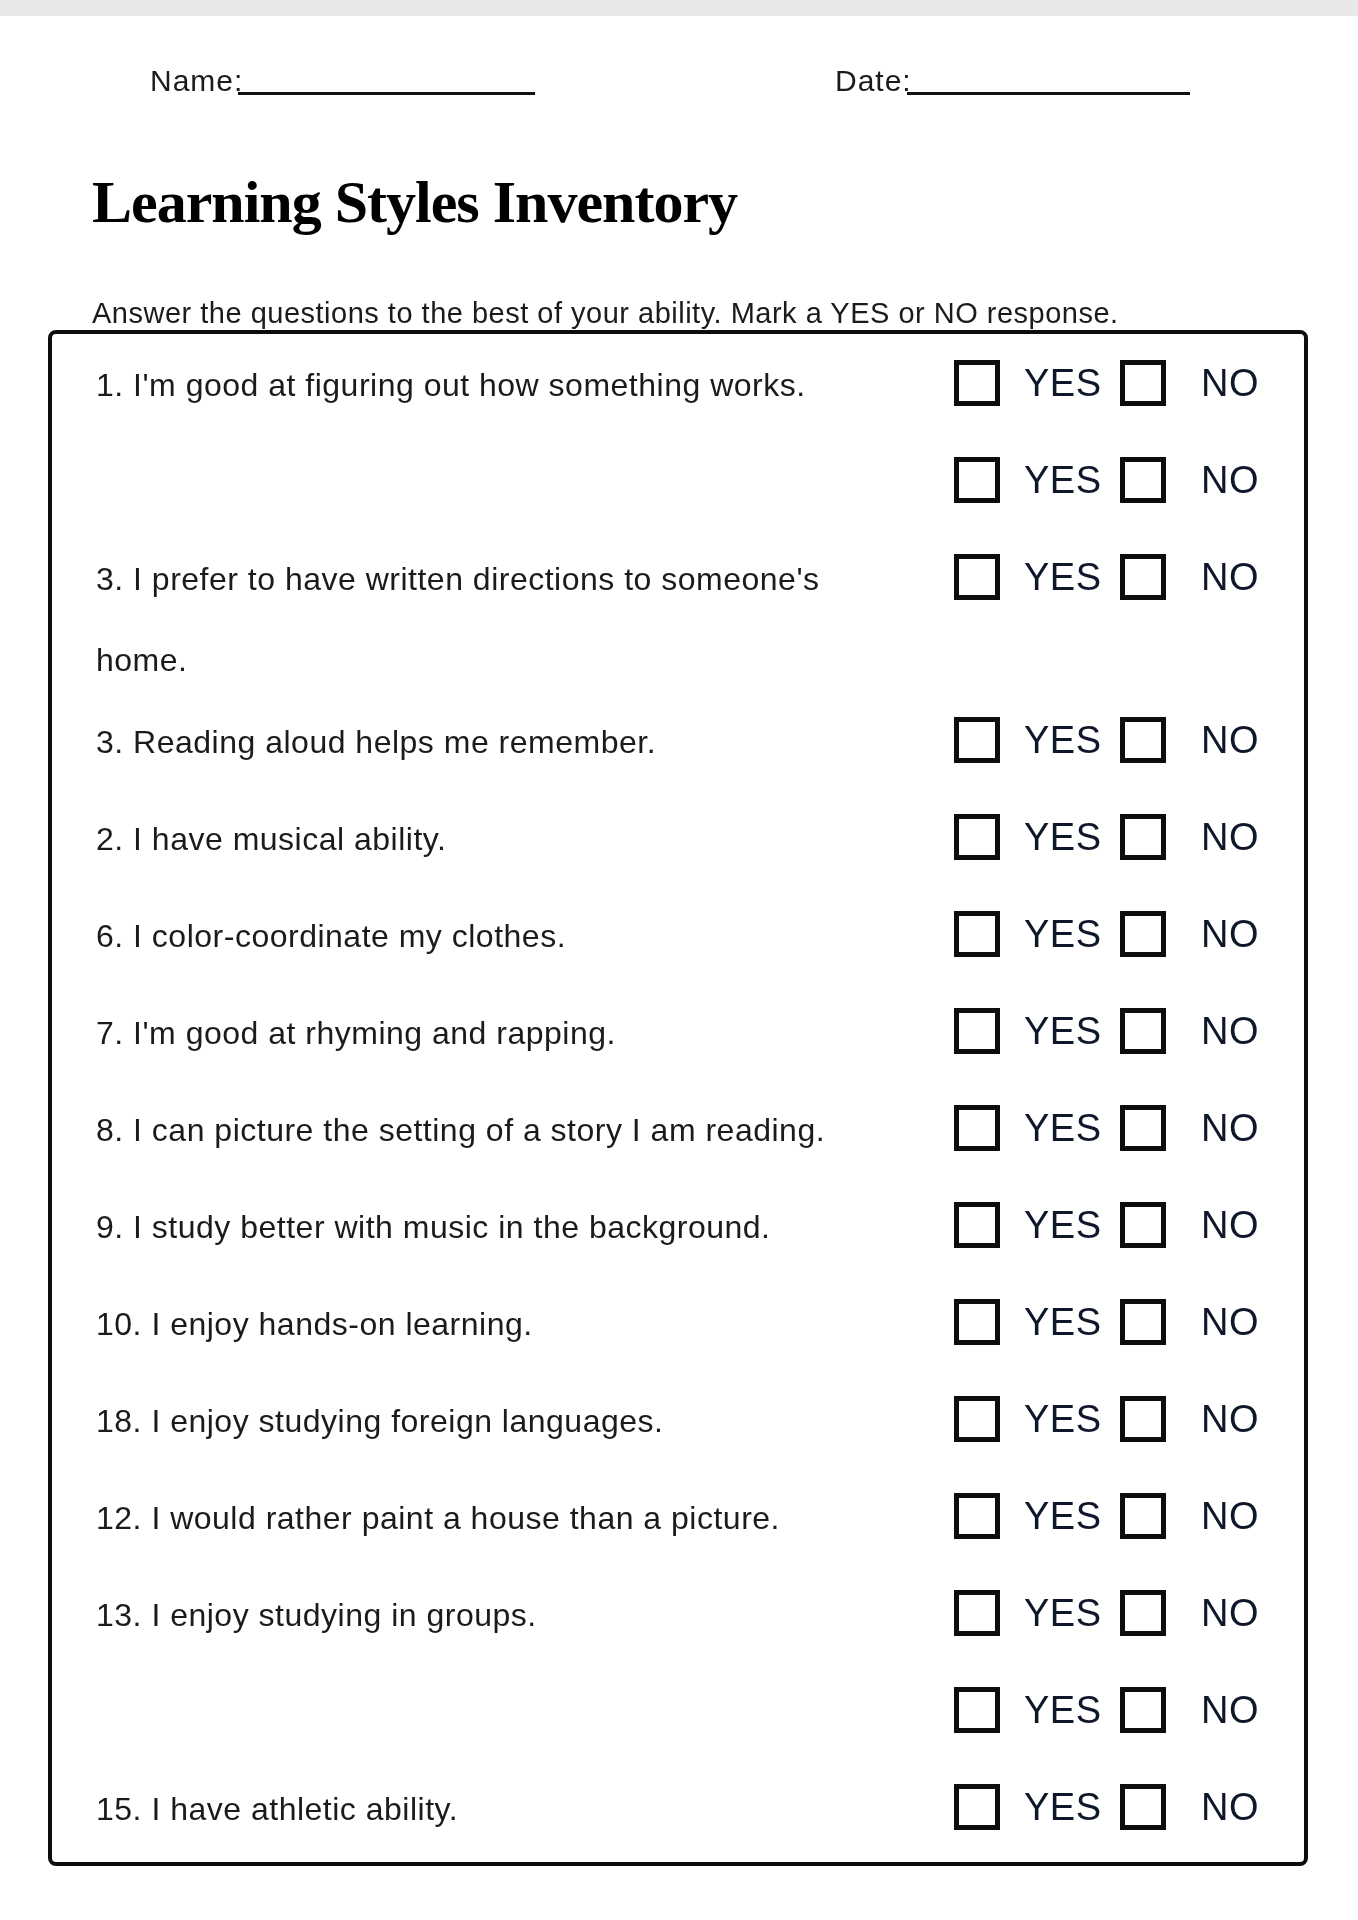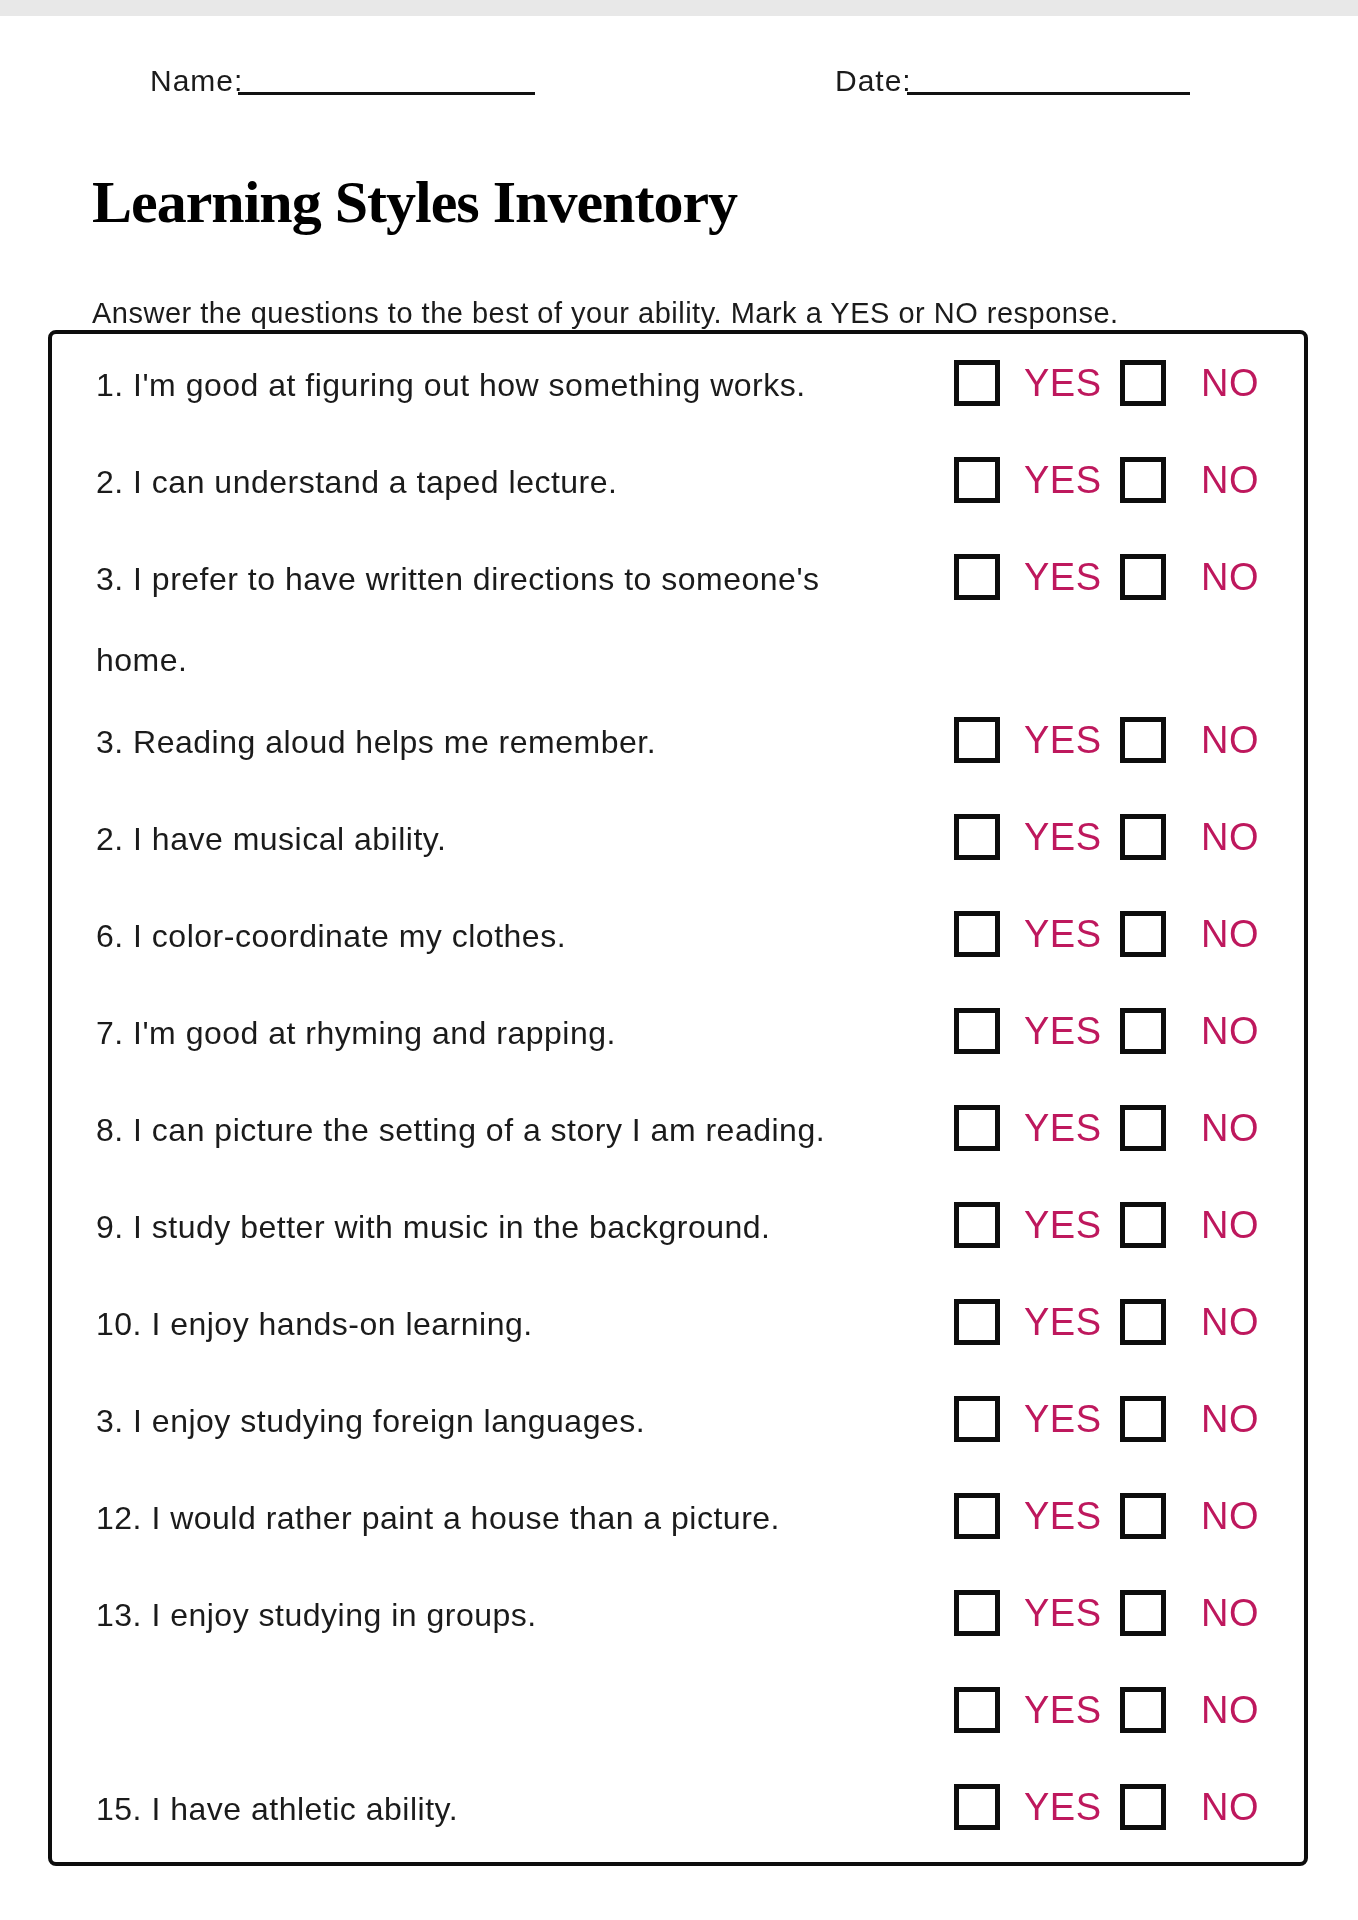--- a/index.html
+++ b/index.html
@@ -86,21 +86,21 @@
     background:#fff;
     cursor:pointer;
   }
   .cb-yes{left:902px;}
   .cb-no{left:1068px;}
   .ans-label{
     position:absolute;
     top:50%;transform:translateY(-50%);
     font-size:38px;
     letter-spacing:0.5px;
-    color:#be185d;
+    color:#0f172a;
   }
   .lbl-yes{left:972px;}
   .lbl-no{left:1149px;}
 </style>
 </head>
 <body>
 
 <div class="page">
 
   <span class="hdr-label name-label">Name:</span>
@@ -115,21 +115,20 @@
 
   <div class="quiz-box" id="questions-container">
       <div class="q-row">
         <span class="q-text">1. I'm good at figuring out how something works.</span>
         <div class="checkbox cb-yes"></div>
         <span class="ans-label lbl-yes">YES</span>
         <div class="checkbox cb-no"></div>
         <span class="ans-label lbl-no">NO</span>
       </div>
       <div class="q-row">
-        <span class="q-text">2. I can understand a taped lecture.</span>
         <div class="checkbox cb-yes"></div>
         <span class="ans-label lbl-yes">YES</span>
         <div class="checkbox cb-no"></div>
         <span class="ans-label lbl-no">NO</span>
       </div>
       <div class="q-row">
         <span class="q-text">3. I prefer to have written directions to someone's</span>
         <div class="checkbox cb-yes"></div>
         <span class="ans-label lbl-yes">YES</span>
         <div class="checkbox cb-no"></div>
@@ -181,21 +180,21 @@
         <span class="ans-label lbl-no">NO</span>
       </div>
       <div class="q-row">
         <span class="q-text">10. I enjoy hands-on learning.</span>
         <div class="checkbox cb-yes"></div>
         <span class="ans-label lbl-yes">YES</span>
         <div class="checkbox cb-no"></div>
         <span class="ans-label lbl-no">NO</span>
       </div>
       <div class="q-row">
-        <span class="q-text">3. I enjoy studying foreign languages.</span>
+        <span class="q-text">18. I enjoy studying foreign languages.</span>
         <div class="checkbox cb-yes"></div>
         <span class="ans-label lbl-yes">YES</span>
         <div class="checkbox cb-no"></div>
         <span class="ans-label lbl-no">NO</span>
       </div>
       <div class="q-row">
         <span class="q-text">12. I would rather paint a house than a picture.</span>
         <div class="checkbox cb-yes"></div>
         <span class="ans-label lbl-yes">YES</span>
         <div class="checkbox cb-no"></div>

